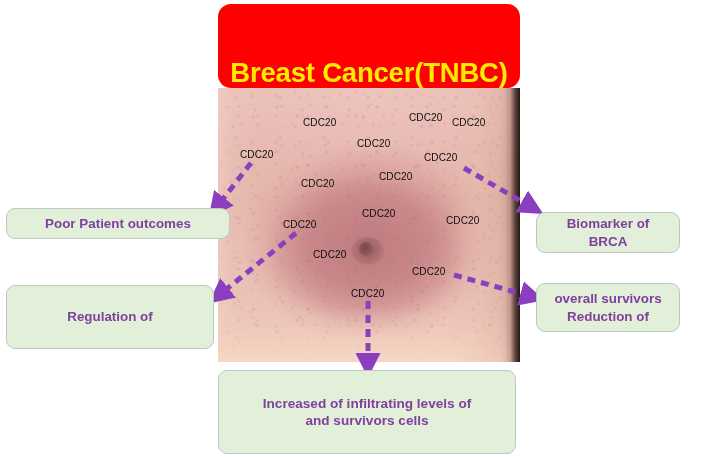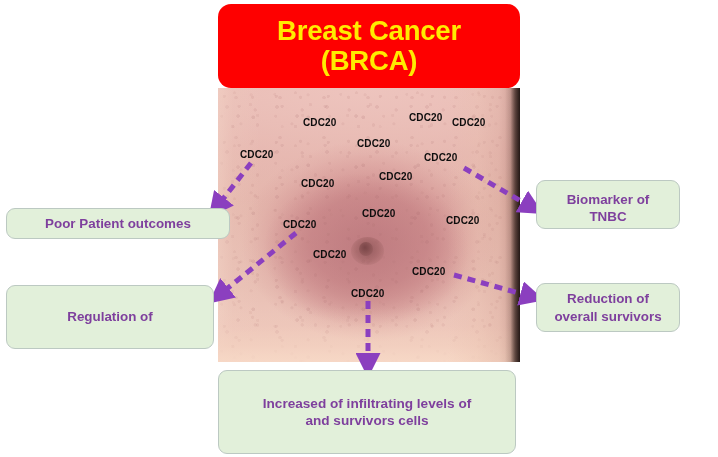--- a/index.html
+++ b/index.html
@@ -24,22 +24,22 @@
   
   #title-banner {
     position: absolute;
     left: 218px;
     top: 4px;
     width: 302px;
     height: 84px;
     background: #fe0000;
     border-radius: 13px;
     display: flex;
-    flex-direction: column;
-    align-items: center;
+    flex-direction: row;
+    align-items: flex-end;
     justify-content: center;
     line-height: 1.08;
   }
   #title-banner .tline {
     color: #ffeb00;
     font-weight: bold;
     font-size: 27.5px;
     letter-spacing: -0.2px;
     text-align: center;
     white-space: nowrap;
@@ -133,21 +133,21 @@
     left: 46.8%; top: 56.2%;
     width: 4.6%; height: 5.2%;
     border-radius: 50%;
     background: radial-gradient(ellipse at 42% 38%, rgba(112,62,64,0.78) 0%, rgba(132,78,78,0.55) 55%, rgba(150,96,94,0.12) 100%);
   }
 
   
   .cdc {
     position: absolute;
     color: #0d0d0d;
-    font-weight: bold;
+    font-weight: normal;
     font-size: 10px;
     letter-spacing: 0.1px;
     white-space: nowrap;
     line-height: 1;
   }
 
   
   .box {
     position: absolute;
     background: #e2f0da;
@@ -161,42 +161,42 @@
     align-items: center;
     justify-content: center;
     text-align: center;
     box-sizing: border-box;
     padding: 3px 6px;
   }
   .box .bline { display: block; white-space: nowrap; }
 
   #box-poor    { left: 6px;   top: 208px; width: 224px; height: 31px; }
   #box-regul   { left: 6px;   top: 285px; width: 208px; height: 64px; }
-  #box-biom    { left: 536px; top: 180px; width: 144px; height: 49px; align-items: flex-end; }
+  #box-biom    { left: 536px; top: 212px; width: 144px; height: 41px; }
   #box-reduc   { left: 536px; top: 283px; width: 144px; height: 49px; }
   #box-infil   { left: 218px; top: 370px; width: 298px; height: 84px;
                  font-size: 13.6px; }
 
   
   .arrow-svg {
     position: absolute;
     left: 0; top: 0;
     width: 718px; height: 457px;
     pointer-events: none;
     overflow: visible;
   }
 </style>
 </head>
 <body>
 
 <div id="canvas">
 
   <div id="title-banner">
     <span class="tline">Breast Cancer</span>
-    <span class="tline">(BRCA)</span>
+    <span class="tline">(TNBC)</span>
   </div>
 
   <div id="photo">
     <div class="ph-layer" id="ph-base"></div>
     <div class="ph-layer" id="ph-chest"></div>
     <div class="ph-layer" id="ph-breast"></div>
     <div class="ph-layer" id="ph-breast2"></div>
     <div class="ph-layer" id="ph-tex"></div>
     <div class="ph-layer" id="ph-left"></div>
     <div class="ph-layer" id="ph-bottom"></div>
@@ -242,28 +242,28 @@
 
   <div class="box" id="box-regul">
     <div>
       <span class="bline">Regulation of</span>
     </div>
   </div>
 
   <div class="box" id="box-biom">
     <div>
       <span class="bline">Biomarker of</span>
-      <span class="bline">TNBC</span>
+      <span class="bline">BRCA</span>
     </div>
   </div>
 
   <div class="box" id="box-reduc">
     <div>
+      <span class="bline">overall survivors</span>
       <span class="bline">Reduction of</span>
-      <span class="bline">overall survivors</span>
     </div>
   </div>
 
   <div class="box" id="box-infil">
     <div>
       <span class="bline">Increased of infiltrating levels of</span>
       <span class="bline">and survivors cells</span>
     </div>
   </div>
 

